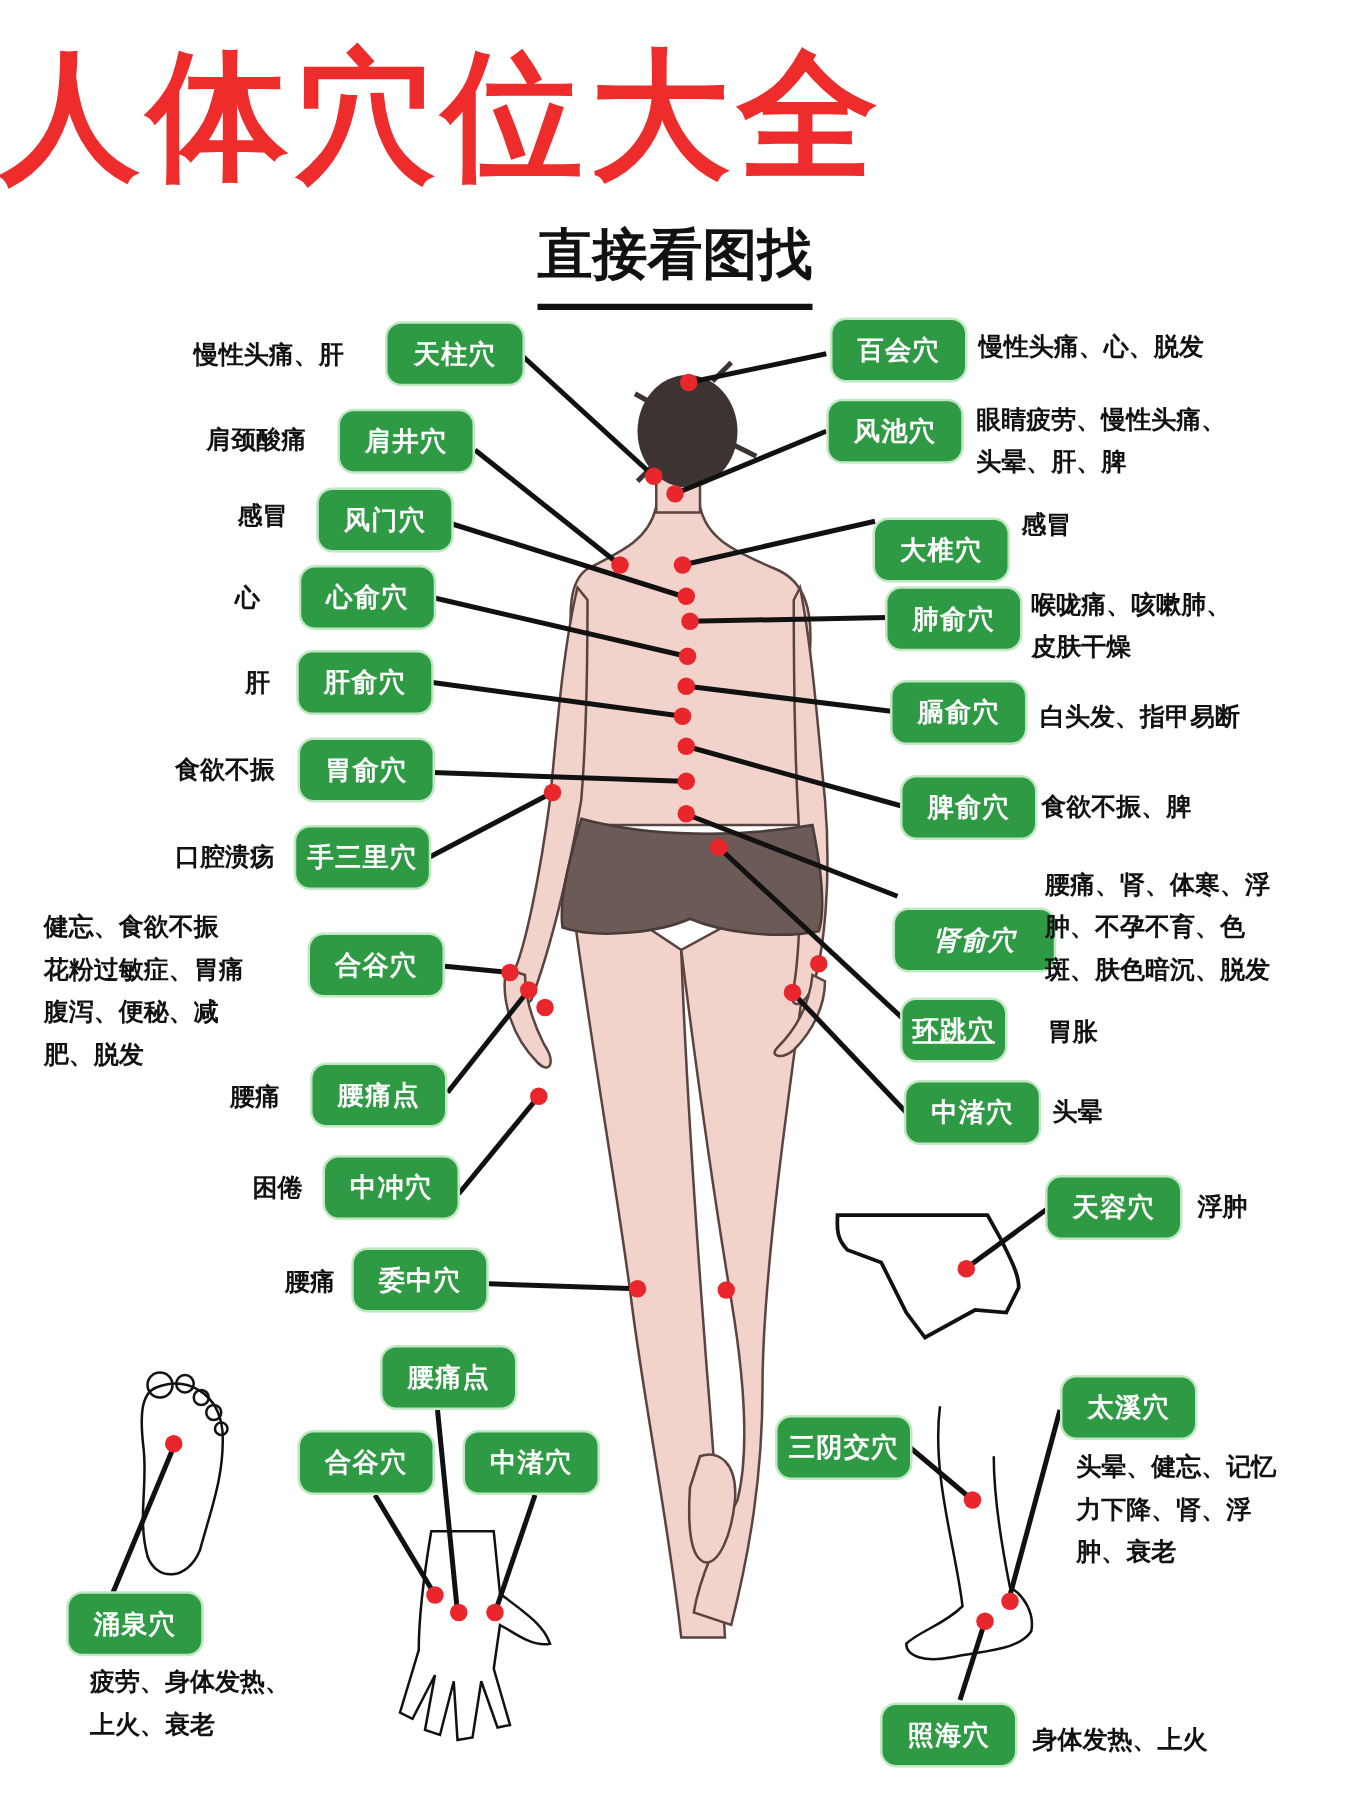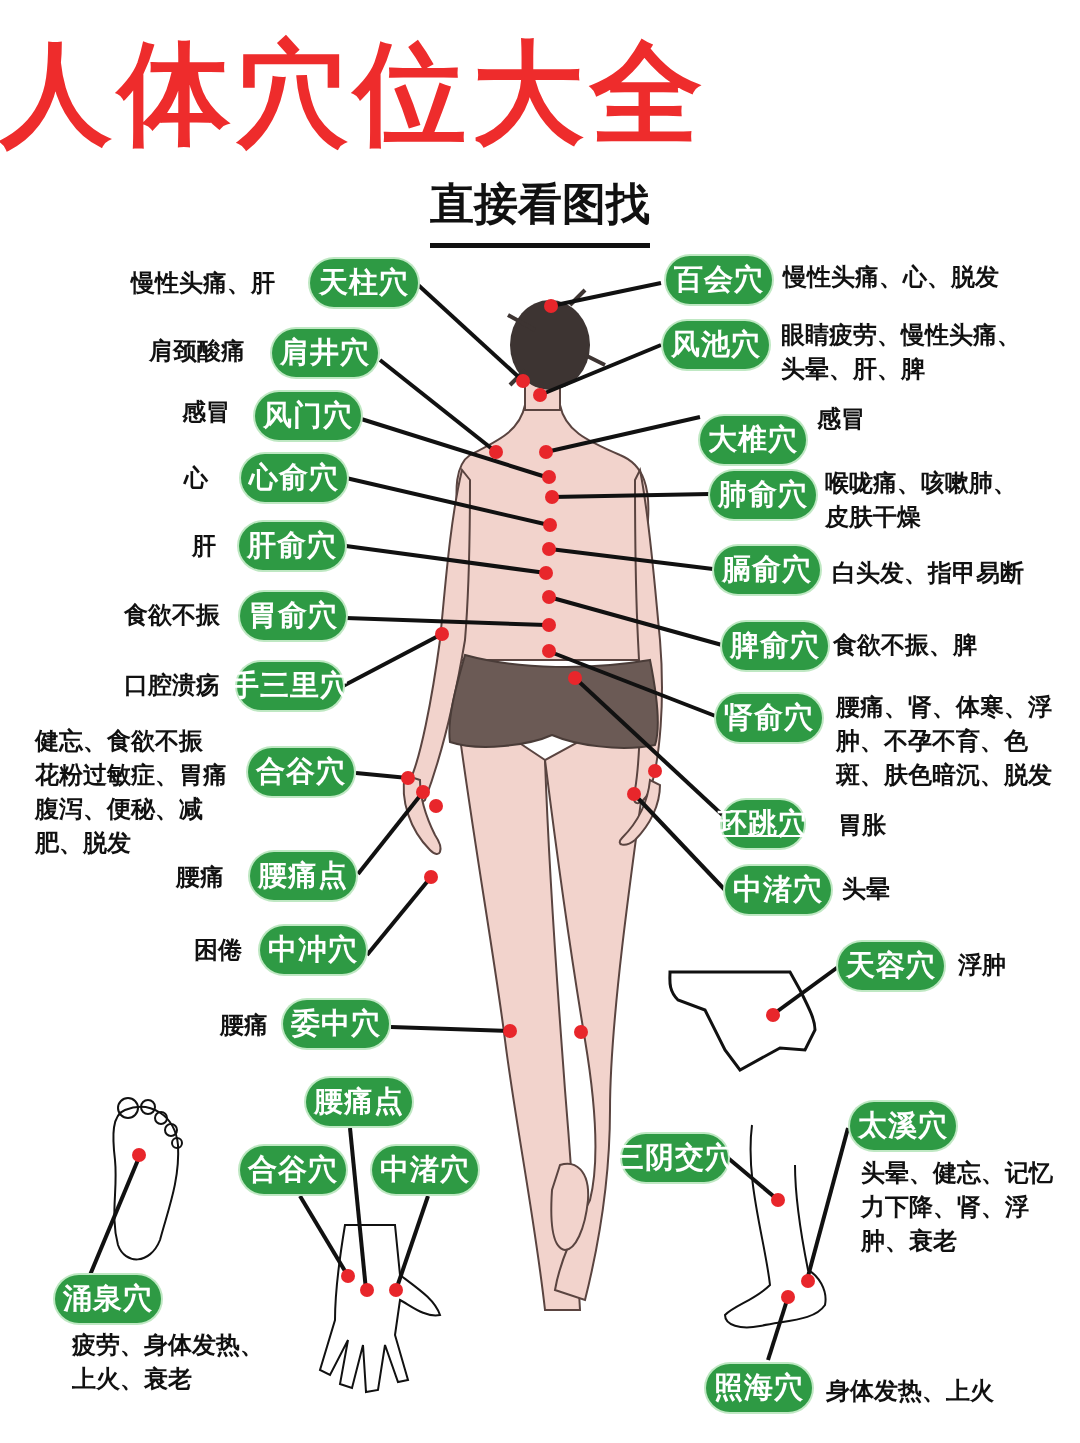--- a/index.html
+++ b/index.html
@@ -4,24 +4,24 @@
 <style>
   html, body { margin: 0; padding: 0; background: #ffffff; }
   body { width: 1080px; height: 1443px; position: relative; overflow: hidden;
          font-family: "DejaVu Sans", "Liberation Sans", sans-serif; }
   .title { position: absolute; left: 0; top: 28px; width: 1080px; text-align: left;
            font-size: 112px; font-weight: bold; color: #ee2c2c; letter-spacing: 6px; line-height: 130px; }
   .subtitle { position: absolute; left: 0; top: 176px; width: 1080px; text-align: center;
               font-size: 44px; font-weight: bold; color: #111; line-height: 56px; }
   .subtitle span { border-bottom: 5px solid #111; padding-bottom: 14px; }
   svg.art { position: absolute; left: 0; top: 0; }
-  .pill { position: absolute; height: 48px; border-radius: 24px; background: #2e9a44;
-          color: #ffffff; font-size: 29px; font-weight: bold; display: flex; align-items: center;
+  .pill { position: absolute; height: 48px; border-radius: 11px; background: #2e9a44;
+          color: #ffffff; font-size: 21px; font-weight: bold; display: flex; align-items: center;
           justify-content: center; box-shadow: 0 0 0 2px #bfe8c3; letter-spacing: 1px; white-space: nowrap; }
-  .desc { position: absolute; color: #111; font-size: 24px; font-weight: bold; line-height: 34px; white-space: pre-line; }
+  .desc { position: absolute; color: #111; font-size: 20px; font-weight: bold; line-height: 34px; white-space: pre-line; }
   .desc.right-align { text-align: right; }
 </style>
 </head>
 <body>
 
 <div class="title">人体穴位大全</div>
 <div class="subtitle"><span>直接看图找</span></div>
 
 <svg class="art" width="1080" height="1443" viewBox="0 0 1080 1443">
 
@@ -192,21 +192,21 @@
 <div class="pill" style="left:710px; top:471px; width:106px;">肺俞穴</div>
 <div class="desc" style="left:825px; top:466px;">喉咙痛、咳嗽肺、
 皮肤干燥</div>
 
 <div class="pill" style="left:714px; top:546px; width:106px;text-align:right;">膈俞穴</div>
 <div class="desc" style="left:832px; top:556px;">白头发、指甲易断</div>
 
 <div class="pill" style="left:722px; top:622px; width:106px;">脾俞穴</div>
 <div class="desc" style="left:833px; top:628px;">食欲不振、脾</div>
 
-<div class="pill" style="left:716px; top:694px; width:106px;">肾俞穴</div>
+<div class="pill" style="left:716px; top:728px; width:127px;font-style:italic;">肾俞穴</div>
 <div class="desc" style="left:836px; top:690px;">腰痛、肾、体寒、浮
 肿、不孕不育、色
 斑、肤色暗沉、脱发</div>
 
 <div class="pill" style="left:722px; top:800px; width:82px;text-decoration:underline;">环跳穴</div>
 <div class="desc" style="left:838px; top:808px;">胃胀</div>
 
 <div class="pill" style="left:725px; top:866px; width:106px;">中渚穴</div>
 <div class="desc" style="left:842px; top:872px;">头晕</div>
 

